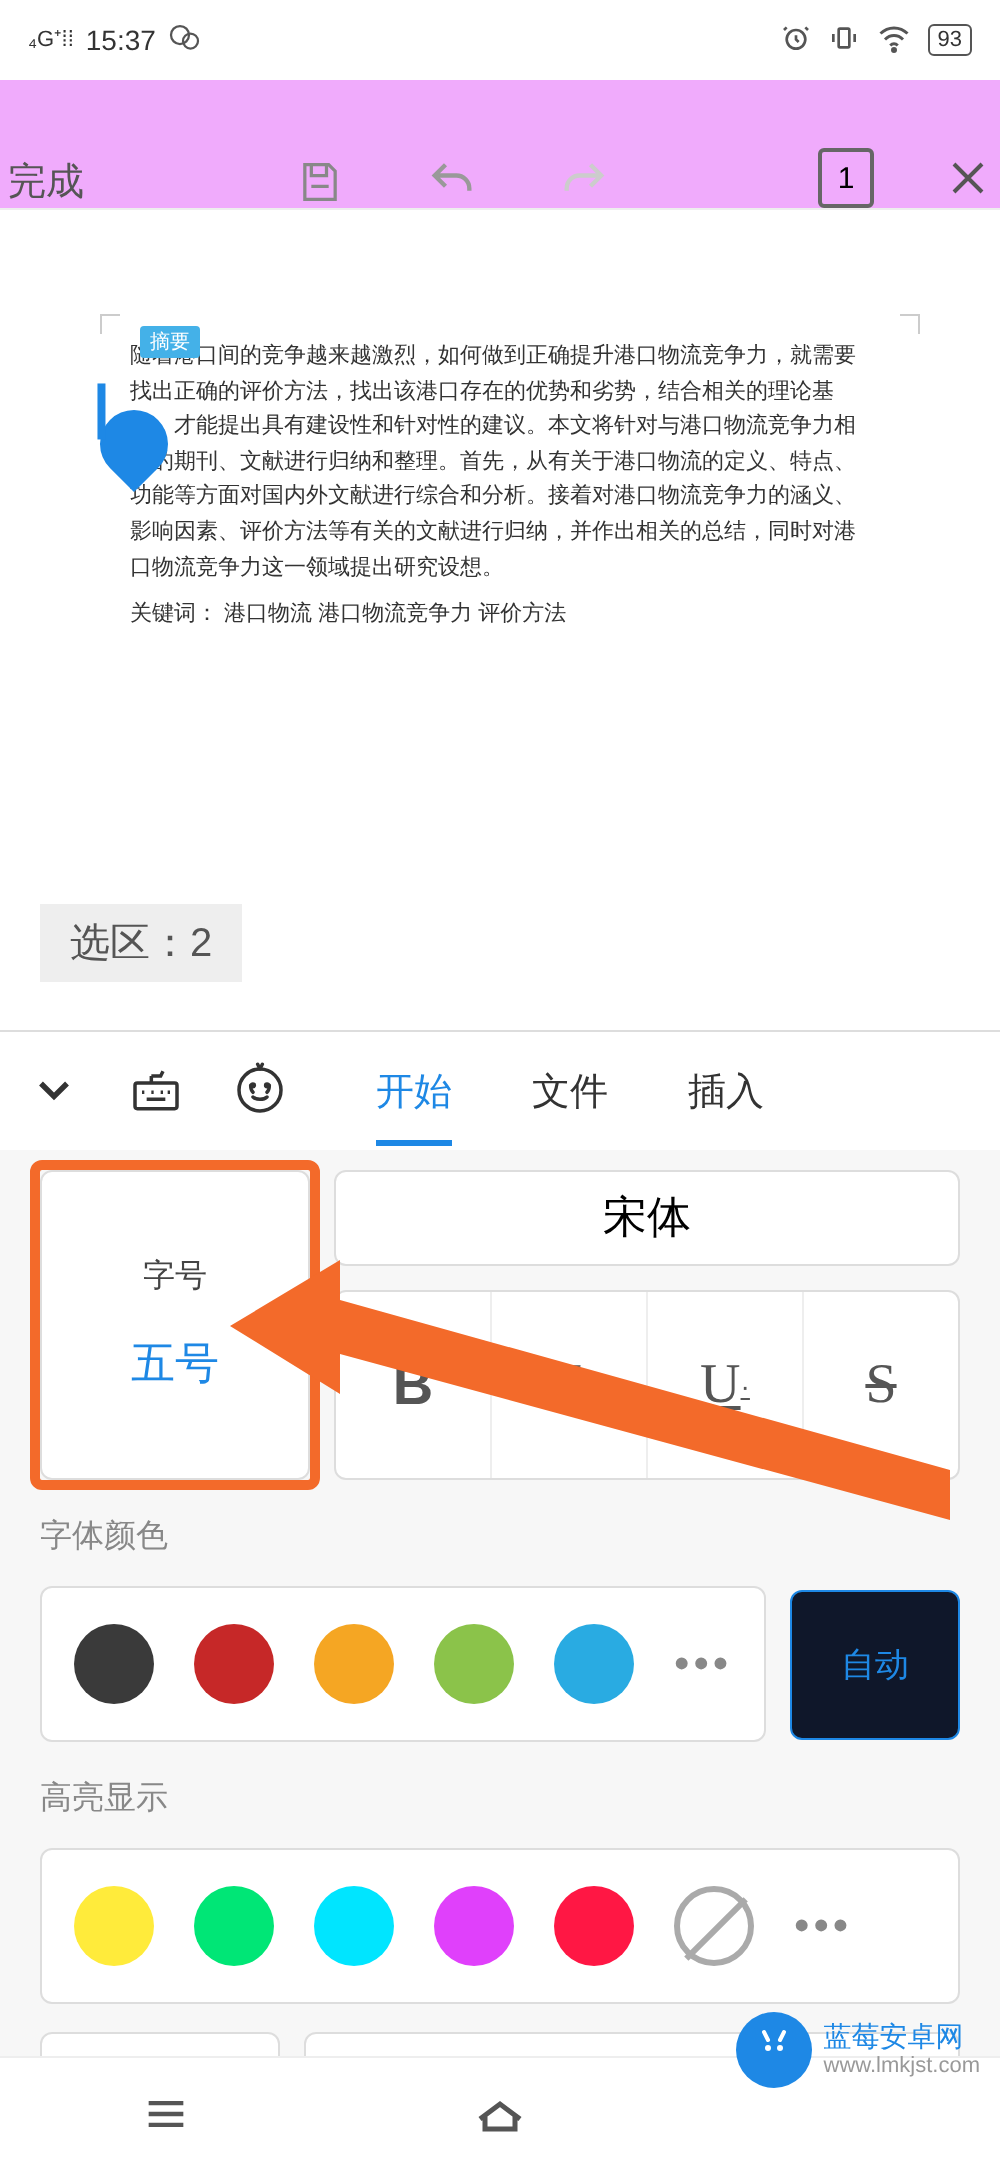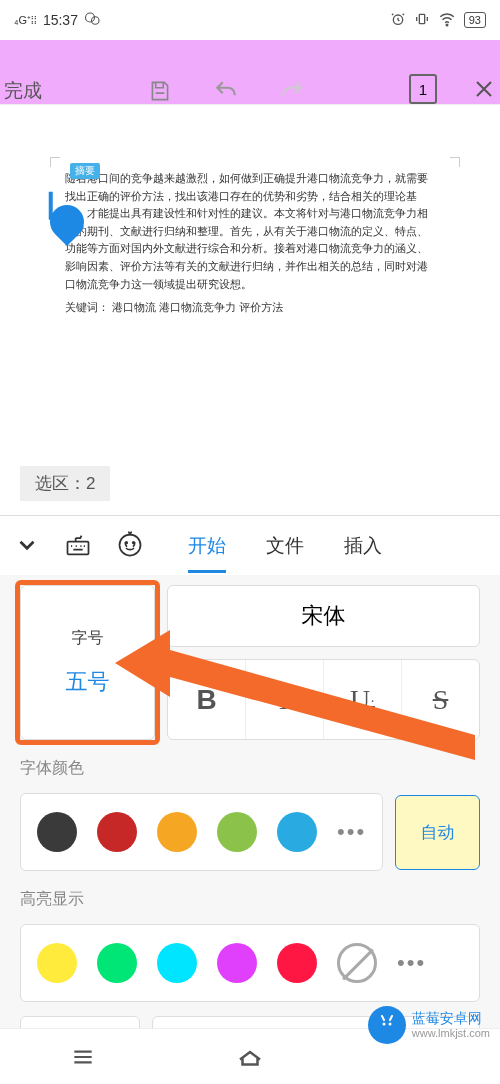--- a/index.html
+++ b/index.html
@@ -25,57 +25,57 @@
 .doc-area { height: 410px; background: #fff; padding: 55px 40px 20px; position: relative; }
 .corner { position: absolute; width: 10px; height: 10px; border: 1px solid #ccc; }
 .corner.tl { top: 52px; left: 50px; border-right: none; border-bottom: none; }
 .corner.tr { top: 52px; right: 40px; border-left: none; border-bottom: none; }
 .doc-text { font-size: 11px; line-height: 1.6; color: #333; padding: 10px 25px; }
 .doc-kw { margin-top: 6px; }
 .selection-tag { position: absolute; top: 58px; left: 70px; background: #44b1e8; color: #fff; font-size: 10px; padding: 1px 5px; border-radius: 2px; }
 .sel-handle { position: absolute; width: 34px; height: 34px; background: #1e88e5; border-radius: 50% 50% 50% 0; transform: rotate(-45deg); top: 100px; left: 50px; }
 .sel-handle::before { content:''; position:absolute; width:4px; height:28px; background:#1e88e5; top:-20px; left:15px; transform:rotate(45deg); }
 
-.selection-info { position: absolute; bottom: 14px; left: 20px; background: #eee; padding: 6px 15px; font-size: 17px; color: #555; }
+.selection-info { position: absolute; bottom: 24px; left: 20px; background: #eee; padding: 6px 15px; font-size: 20px; color: #555; }
 
 
 .tab-row { height: 60px; background: #fff; display: flex; align-items: center; padding: 0 14px; gap: 22px; border-top: 1px solid #ddd; }
 .chevron { width: 28px; height: 28px; }
 .kb-icon { width: 30px; height: 30px; }
 .voice-icon { width: 30px; height: 30px; }
 .tabs { display: flex; gap: 40px; margin-left: 20px; font-size: 19px; color: #333; }
 .tab { position: relative; font-family: Liberation Serif, serif; }
 .tab.active { color: #1e88e5; }
 .tab.active::after { content:''; position:absolute; bottom:-14px; left:0; right:0; height:3px; background:#1e88e5; }
 
 
 .panel { background: #f7f7f7; padding: 10px 20px 20px; }
 .row1 { display: flex; gap: 12px; margin-bottom: 14px; }
 .size-box { width: 135px; height: 155px; background: #fff; border: 1px solid #ddd; border-radius: 6px; display: flex; flex-direction: column; align-items: center; justify-content: center; position: relative; }
 .highlight-border { position: absolute; top:-6px; left:-6px; right:-6px; bottom:-6px; border: 5px solid #f36a2a; border-radius: 6px; pointer-events:none; }
 .size-label { font-size: 16px; color: #444; }
 .size-val { font-size: 22px; color: #1e88e5; margin-top: 18px; }
 .right-col { flex: 1; display: flex; flex-direction: column; gap: 12px; }
-.font-box { height: 62px; background: #fff; border: 1px solid #ddd; border-radius: 6px; display: flex; align-items: center; justify-content: center; font-size: 22px; }
+.font-box { height: 48px; background: #fff; border: 1px solid #ddd; border-radius: 6px; display: flex; align-items: center; justify-content: center; font-size: 22px; }
 .style-row { flex:1; background: #fff; border: 1px solid #ddd; border-radius: 6px; display: flex; }
 .style-btn { flex:1; display:flex; align-items:center; justify-content:center; font-size: 28px; color:#555; border-right:1px solid #eee; font-family: Georgia, serif; }
 .style-btn:last-child { border-right:none; }
 .strike { text-decoration: line-through; }
 .underline { text-decoration: underline; }
 .italic { font-style: italic; }
 
 
 .arrow-overlay { position: absolute; top: 625px; left: 115px; width: 370px; height: 135px; pointer-events: none; }
 
 .section-label { font-size: 16px; color: #888; margin: 18px 0 14px; }
 .color-row { display: flex; align-items: center; gap: 12px; }
 .color-box { flex:1; background:#fff; border:1px solid #ddd; border-radius:6px; padding: 18px 16px; display:flex; align-items:center; gap:20px; }
 .swatch { width: 40px; height: 40px; border-radius: 50%; }
 .more-dots { font-size: 22px; color:#888; letter-spacing: 2px; }
-.auto-btn { width: 90px; height: 75px; border:1.5px solid #1e88e5; background:#fef9c3; border-radius:6px; display:flex; align-items:center; justify-content:center; color:#1e88e5; font-size:17px; }
+.auto-btn { width: 90px; height: 75px; border:1.5px solid #1e88e5; background:#0f172a; border-radius:6px; display:flex; align-items:center; justify-content:center; color:#1e88e5; font-size:17px; }
 .none-circle { width:40px; height:40px; border-radius:50%; border:3px solid #aaa; position: relative; }
 .none-circle::after { content:''; position:absolute; width:42px; height:3px; background:#aaa; top:17px; left:-3px; transform:rotate(-45deg); }
 
 .cut-boxes { display:flex; gap:12px; margin-top:14px; }
 .cut-box { height:20px; background:#fff; border:1px solid #ddd; border-radius:6px 6px 0 0; }
 .cut-box.small { width:120px; } .cut-box.large { flex:1; }
 
 
 .nav-bar { position:absolute; bottom:0; left:0; right:0; height:56px; background:#fff; border-top:1px solid #eee; display:flex; align-items:center; justify-content:space-around; }
 .nav-btn { width:36px; height:36px; display:flex; align-items:center; justify-content:center; }

